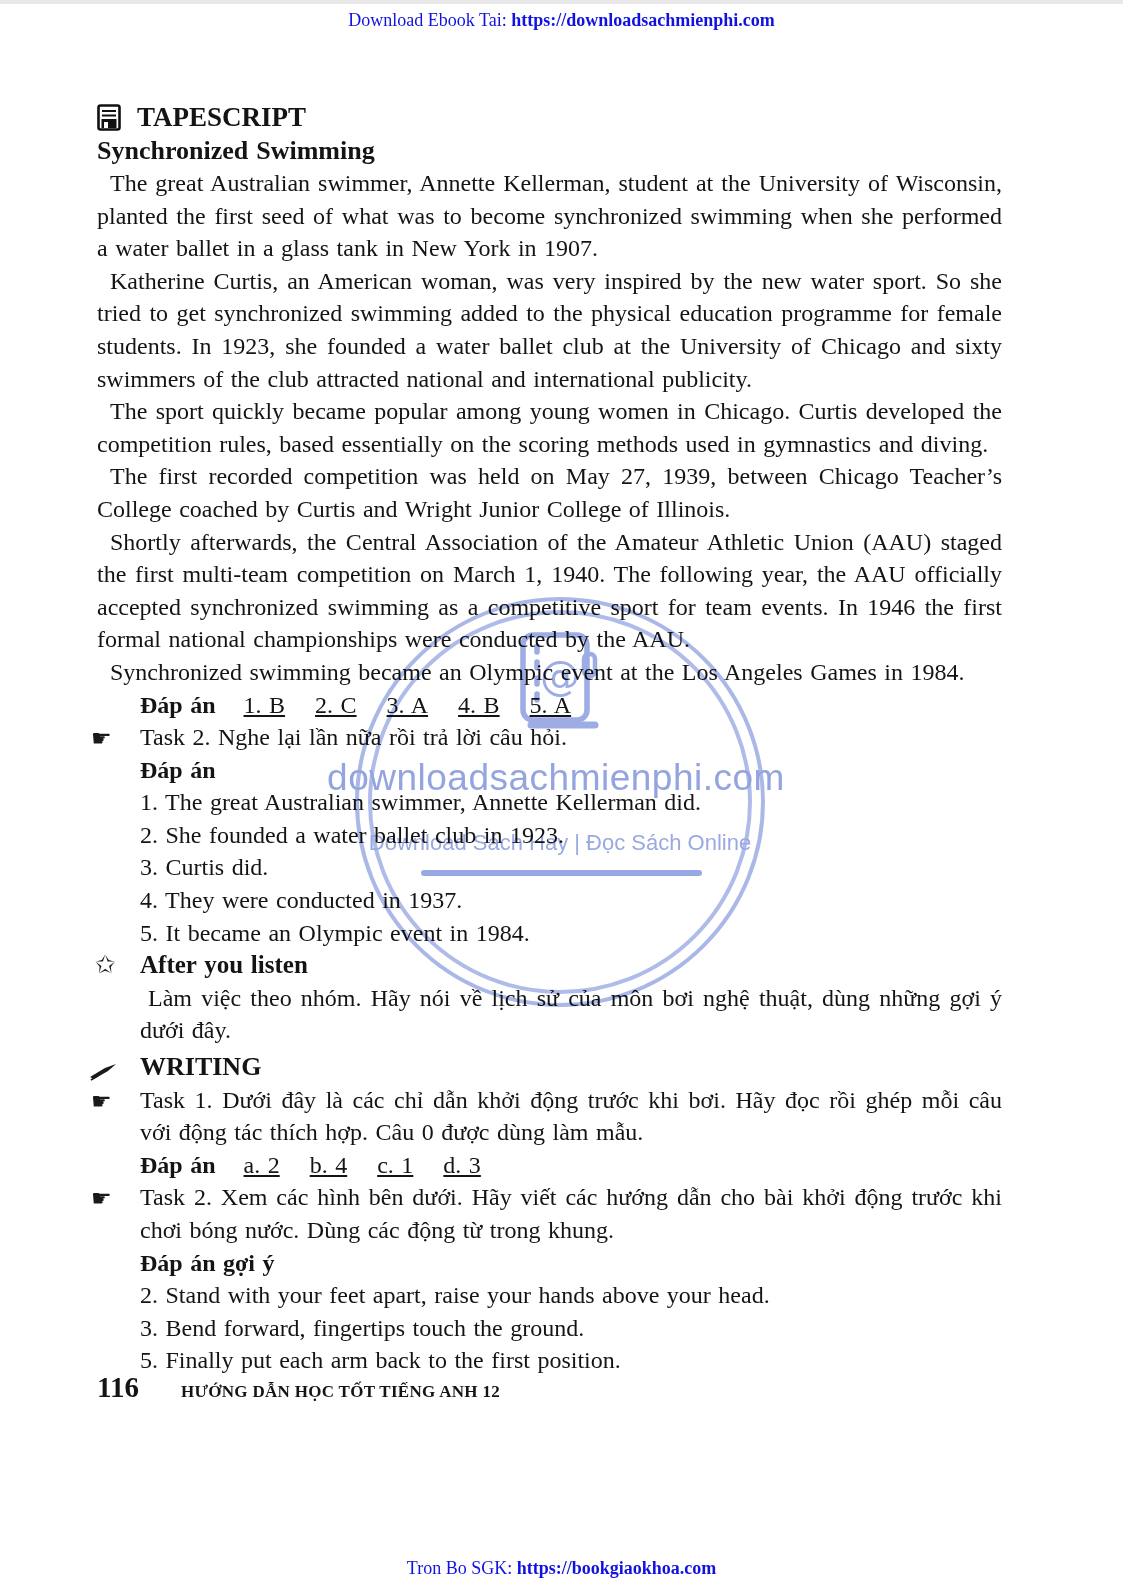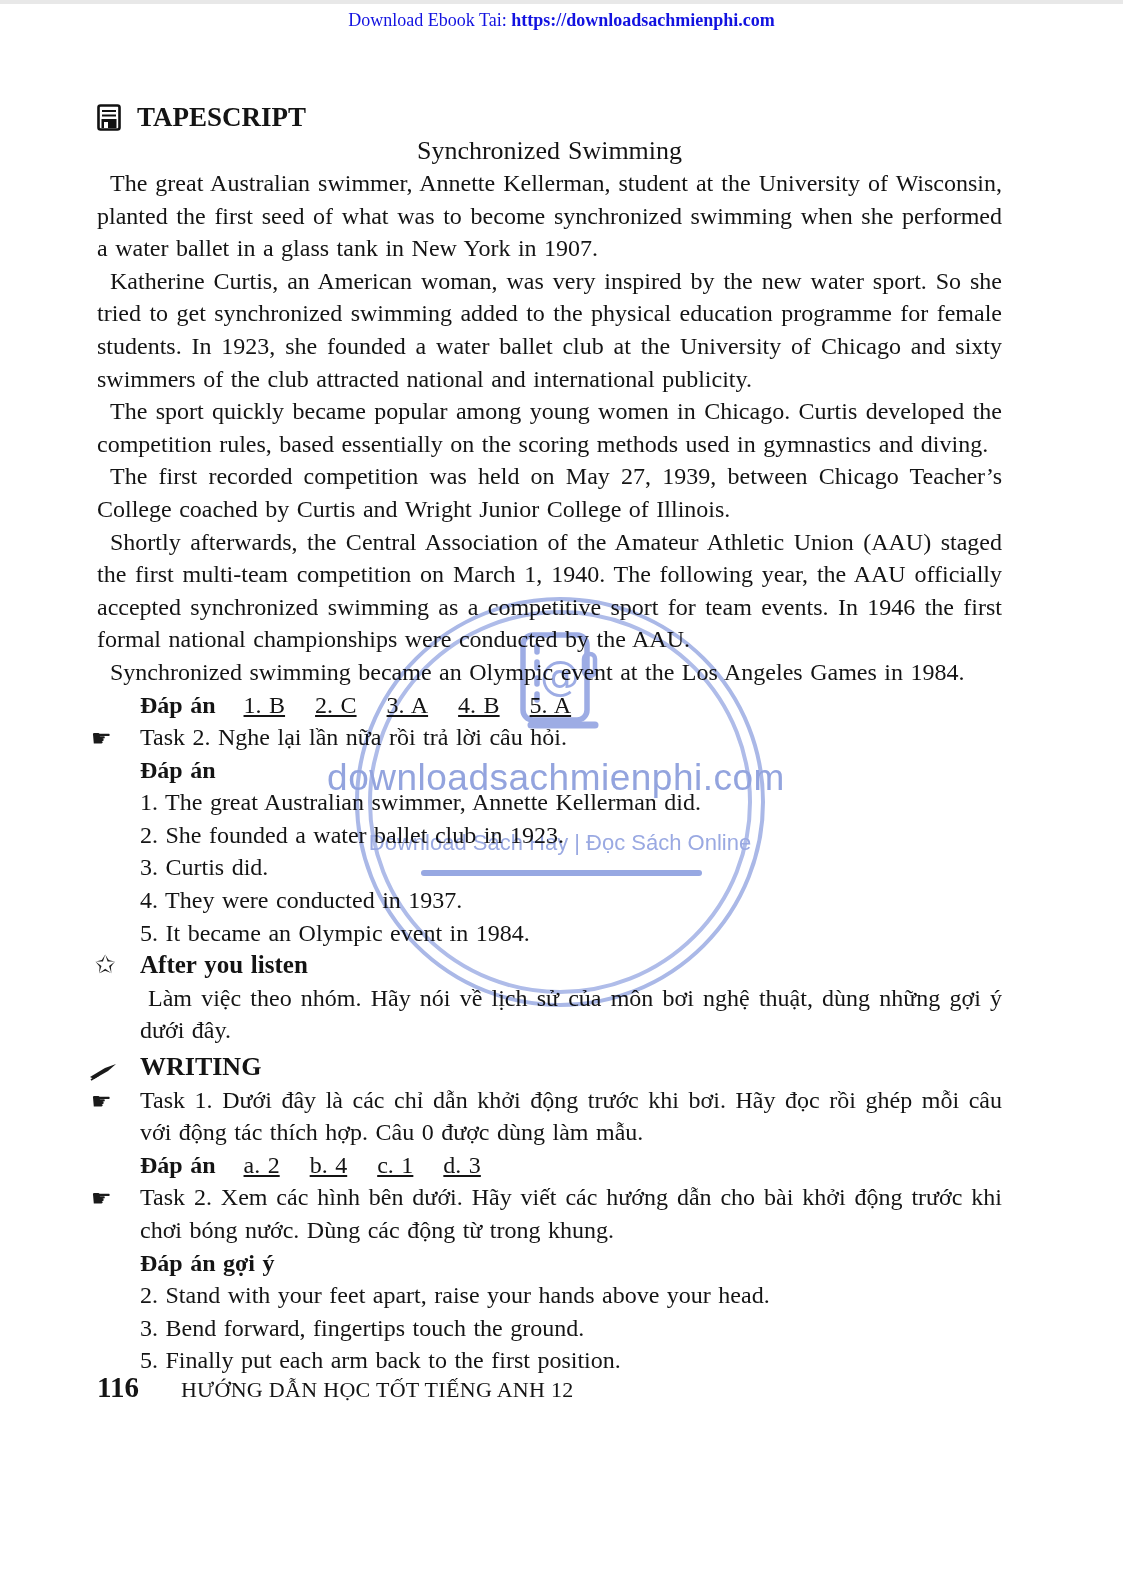--- a/index.html
+++ b/index.html
@@ -28,21 +28,21 @@
     font-size:24px;line-height:32.6px;
     text-align:justify;word-spacing:1.5px;
     z-index:2;
   }
   .section-head{
     display:flex;align-items:center;gap:16px;
     font-weight:bold;font-size:27px;line-height:34px;
     text-align:left;
   }
   .center-title{
-    text-align:center;font-weight:normal;font-size:26px;line-height:33px;
+    text-align:left;font-weight:bold;font-size:26px;line-height:33px;
   }
   .content p{margin:0;text-indent:13px;}
   .answer-row{padding-left:43px;text-align:left;}
   .answer-row .dap{font-weight:bold;margin-right:28px;}
   .answer-row .ans{margin-right:30px;text-decoration:underline;}
   .task{position:relative;padding-left:43px;}
   .task .hand{
     position:absolute;left:-6px;top:1px;
     font-family:"DejaVu Sans", sans-serif;font-size:23px;color:#1a1a1a;
   }
@@ -83,21 +83,21 @@
   .wm-rule{
     position:absolute;left:421px;top:866px;width:281px;height:6px;
     background:#97a8e2;border-radius:3px;
   }
   
   .page-footer{
     position:absolute;left:97px;top:1367px;
     display:flex;align-items:baseline;gap:42px;z-index:2;
   }
   .page-footer .pagenum{font-weight:bold;font-size:29px;}
-  .page-footer .book-title{font-weight:normal;font-size:22px;letter-spacing:0.3px;}
+  .page-footer .book-title{font-weight:bold;font-size:17px;letter-spacing:0.3px;}
 </style>
 </head>
 <body>
 
 <div class="page">
 
   <div class="header-link"><span>Download Ebook Tai: </span><b>https://downloadsachmienphi.com</b></div>
 
   <div class="content">
 
@@ -188,14 +188,15 @@
     <div class="wm-domain">downloadsachmienphi.com</div>
     <div class="wm-tagline">Download Sách Hay | Đọc Sách Online</div>
     <div class="wm-rule"></div>
   </div>
 
   <div class="page-footer">
     <span class="pagenum">116</span>
     <span class="book-title">HƯỚNG DẪN HỌC TỐT TIẾNG ANH 12</span>
   </div>
 
+  <div class="footer-link"><span>Tron Bo SGK: </span><b>https://bookgiaokhoa.com</b></div>
 
 </div>
 
 </body></html>

